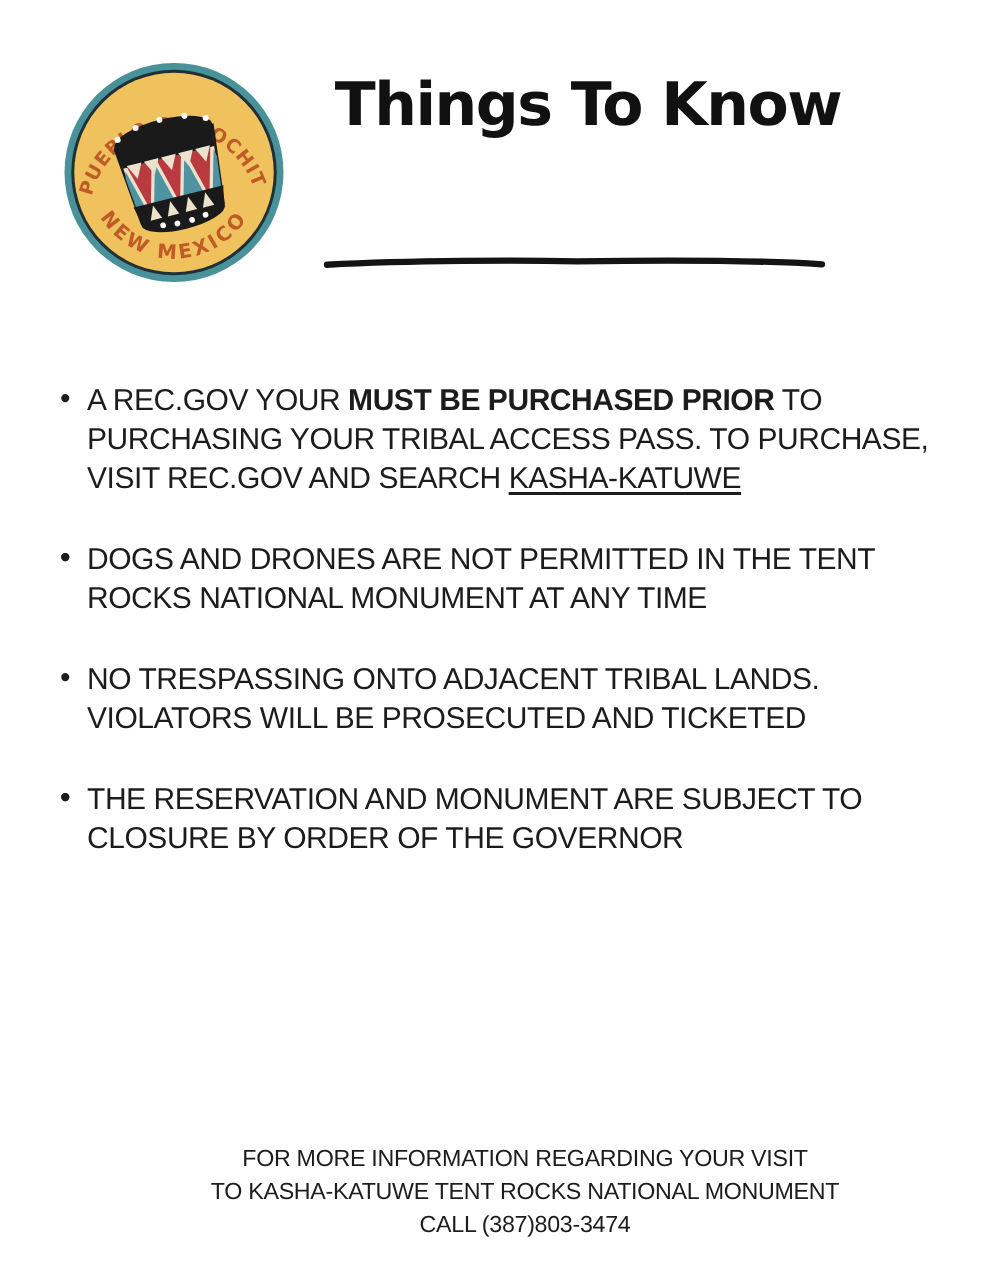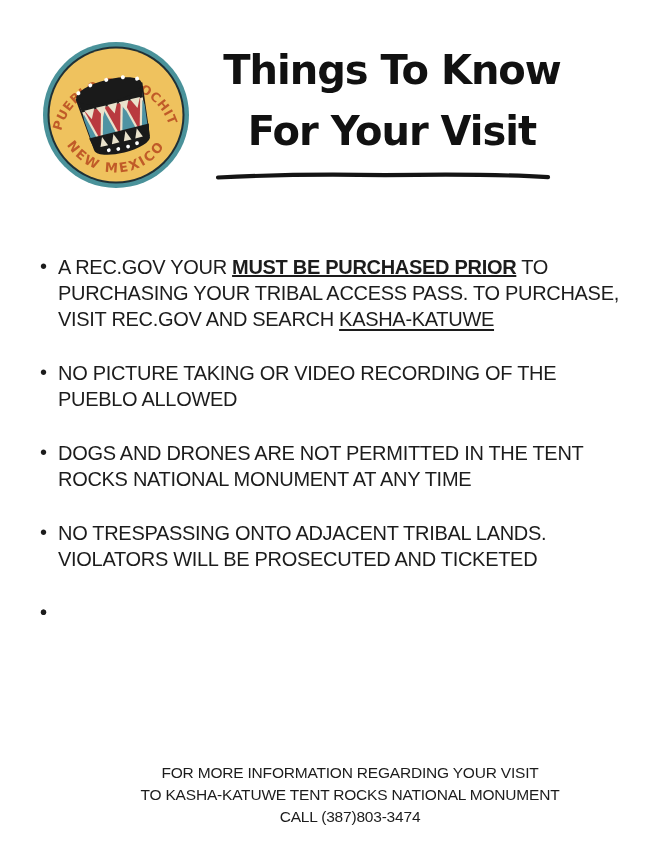--- a/index.html
+++ b/index.html
@@ -19,21 +19,21 @@
 
   
   .rules {
     position:absolute; left:40px; top:254px; width:582px;
     list-style:none; margin:0; padding:0;
     font-size:20px; line-height:26px; letter-spacing:-0.3px; color:#1c1c1c;
   }
   .rule { position:relative; padding-left:18px; margin-bottom:28px; }
   .marker { position:absolute; left:0; top:-1px; }
   .rule-text { white-space:pre-wrap; }
-  .b { font-weight:bold;text-decoration:underline; }
+  .b { font-weight:bold; }
   .u { text-decoration:underline; text-underline-offset:3px; text-decoration-thickness:1.5px;text-align:right; }
 
   
   .footer {
     position:absolute; left:0; top:762px; width:660px; text-align:center;
     font-size:15.5px; line-height:22px; letter-spacing:-0.2px; color:#1c1c1c;margin-left:20px;
   }
 </style>
 </head>
 <body>
@@ -102,41 +102,40 @@
         <circle cx="-13" cy="25.5" r="1.7" fill="#ffffff"></circle>
         <circle cx="-4.5" cy="26.5" r="1.7" fill="#ffffff"></circle>
         <circle cx="4.5" cy="26.5" r="1.7" fill="#ffffff"></circle>
         <circle cx="13" cy="25.5" r="1.7" fill="#ffffff"></circle>
       </g>
     </svg>
   </div>
 
   <div class="title">
     <div>Things To Know</div>
-    <div>For Your Visit</div>
   </div>
 
   <div class="underline-wrap">
     <svg width="336" height="10" viewBox="0 0 336 10">
       <path d="M 3,5.5 C 60,2.6 130,2.4 170,3.2 C 235,2.2 295,2.8 333,5.2" fill="none" stroke="#141414" stroke-width="4.2" stroke-linecap="round"></path>
     </svg>
   </div>
 
   <ul class="rules">
     <li class="rule"><span class="marker">•</span><span class="rule-text"><span>A REC.GOV YOUR </span><span class="b">MUST BE PURCHASED PRIOR</span><span> TO
 PURCHASING YOUR TRIBAL ACCESS PASS. TO PURCHASE,
 VISIT REC.GOV AND SEARCH </span><span class="u">KASHA-KATUWE</span></span></li>
-    <li class="rule"><span class="marker">•</span><span class="rule-text"><span>NO PICTURE TAKING OR VIDEO RECORDING OF THE
-PUEBLO ALLOWED</span></span></li>
+    <li class="rule"><span class="marker">•</span></li>
     <li class="rule"><span class="marker">•</span><span class="rule-text"><span>DOGS AND DRONES ARE NOT PERMITTED IN THE TENT
 ROCKS NATIONAL MONUMENT AT ANY TIME</span></span></li>
     <li class="rule"><span class="marker">•</span><span class="rule-text"><span>NO TRESPASSING ONTO ADJACENT TRIBAL LANDS.
 VIOLATORS WILL BE PROSECUTED AND TICKETED</span></span></li>
     <li class="rule"><span class="marker">•</span></li>
-    <li class="rule"><span class="marker">•</span></li>
+    <li class="rule"><span class="marker">•</span><span class="rule-text"><span>THE RESERVATION AND MONUMENT ARE SUBJECT TO
+CLOSURE BY ORDER OF THE GOVERNOR</span></span></li>
   </ul>
 
   <div class="footer">
     <div>FOR MORE INFORMATION REGARDING YOUR VISIT</div>
     <div>TO KASHA-KATUWE TENT ROCKS NATIONAL MONUMENT</div>
     <div>CALL (387)803-3474</div>
   </div>
 
 </div>
 

